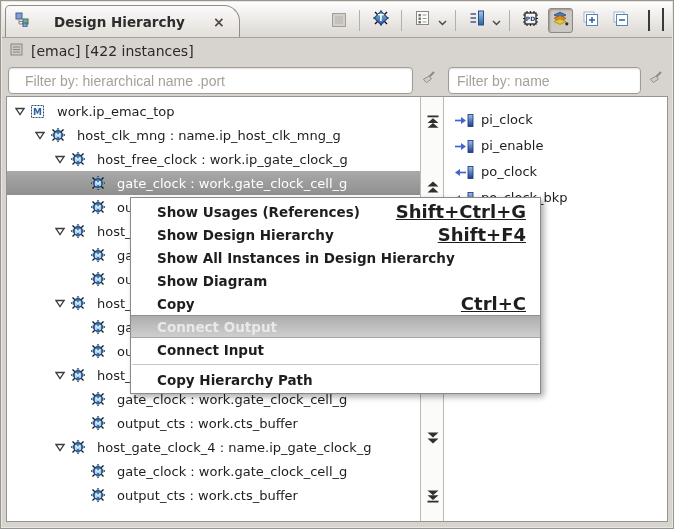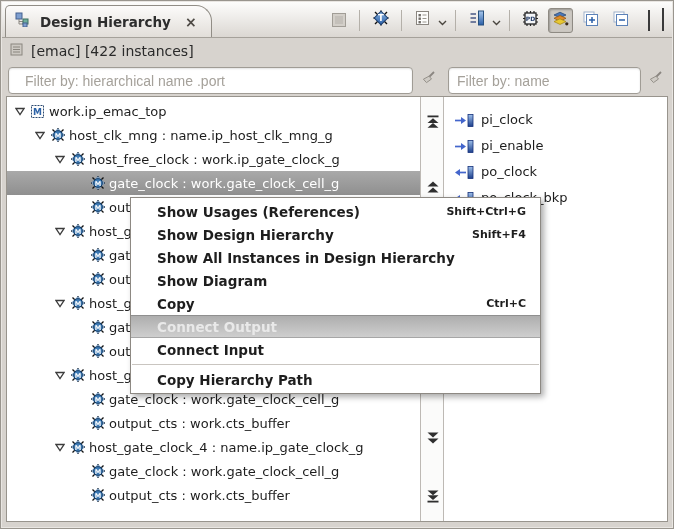--- a/index.html
+++ b/index.html
@@ -9,21 +9,21 @@
     background:#c9c5c0;
   }
   .frame{position:absolute;inset:0;background:#d7d3ce;border:1px solid #99958e;box-shadow:inset 0 0 0 1px #e9e6e2;}
 
   
   .tabbar{position:absolute;left:1px;top:1px;right:1px;height:35px;
     background:linear-gradient(#fdfdfc,#dbd7d2);border-bottom:1px solid #a5a19a;}
   .tab{position:absolute;left:3px;top:3px;height:32px;box-sizing:border-box;
     background:linear-gradient(#fcfbfa,#e2ded9);
     border:1px solid #918d86;border-bottom:none;border-radius:5px 16px 0 0;
-    display:flex;align-items:center;gap:10px;padding:0 14px 0 9px;}
+    display:flex;align-items:center;gap:24px;padding:0 14px 0 9px;}
   .tab-title{font-size:13.5px;font-weight:bold;color:#2d2d2d;}
   .tab-close{font-size:14px;font-weight:bold;color:#4e4a45;margin-left:4px;cursor:default;}
 
   .toolbar{position:absolute;right:5px;top:4px;height:28px;display:flex;align-items:center;gap:5px;}
   .tbtn{width:25px;height:25px;display:flex;align-items:center;justify-content:center;border-radius:3px;box-sizing:border-box;}
   .tbtn.pressed{background:#ccc8c2;border:1px solid #8e8a83;box-shadow:inset 1px 1px 2px rgba(0,0,0,.25);}
   .tsep{width:1px;height:21px;background:#b4b0a9;margin:0 3px;}
   .chev{margin-left:-2px;}
   .winctl{display:flex;align-items:center;gap:12px;margin-left:10px;margin-right:3px;}
   .ic-min{width:11px;height:4px;border:1px solid #3a3a3a;background:#f7f7f7;}
@@ -53,36 +53,36 @@
     border-left:1px solid #bdb9b4;border-right:1px solid #bdb9b4;box-sizing:border-box;}
   .navbtn{position:absolute;left:4px;width:16px;height:16px;display:flex;align-items:center;justify-content:center;}
   .portspanel{position:absolute;left:439px;top:0;bottom:0;right:0;background:#fff;overflow:hidden;}
 
   
   .trow{position:absolute;left:0;width:413px;height:24px;display:flex;align-items:center;
     font-size:13px;color:#1d1d1d;white-space:nowrap;box-sizing:border-box;}
   .trow.sel{background:linear-gradient(#a9a9a9,#8f8f8f);color:#fff;}
   .exp{width:17px;display:flex;align-items:center;justify-content:center;flex:0 0 17px;}
   .ticon{width:19px;display:flex;align-items:center;justify-content:center;flex:0 0 19px;}
-  .tlabel{margin-left:2px;}
+  .tlabel{margin-left:10px;}
   .l0{padding-left:4px;}  .l1{padding-left:24px;}  .l2{padding-left:44px;}  .l3{padding-left:64px;}
 
   
   .prow{position:absolute;left:0;right:0;height:26px;display:flex;align-items:flex-end;
     font-size:13px;color:#1d1d1d;padding-left:8px;}
   .prow .picon{margin-right:6px;display:flex;align-items:center;}
 
   
   .menu{position:absolute;left:129px;top:196px;width:411px;box-sizing:border-box;
     background:#ffffff;border:1px solid #8d8983;box-shadow:3px 3px 6px rgba(0,0,0,.33);
     padding:2px 0;z-index:50;}
   .mi{height:23px;display:flex;align-items:center;padding:0 14px 0 26px;box-sizing:border-box;
     font-size:13.5px;font-weight:bold;color:#1e1e1e;}
   .mi .ml{flex:1;}
-  .mi .ms{font-size:11px;font-weight:bold;color:#1e1e1e;}
+  .mi .ms{font-size:18px;font-weight:bold;color:#1e1e1e;text-decoration:underline;}
   .mi.dishl{background:linear-gradient(#aeaeae,#cecece);color:#e9e9e9;
     border-top:1px solid #8f8f8f;border-bottom:1px solid #a6a6a6;}
   .mi.dishl .ms{color:#e9e9e9;}
   .msep{height:1px;background:#c9c5c0;margin:3px 1px;}
 </style>
 </head>
 <body>
 
 <svg width="0" height="0" style="position:absolute" aria-hidden="true">
   <defs>

